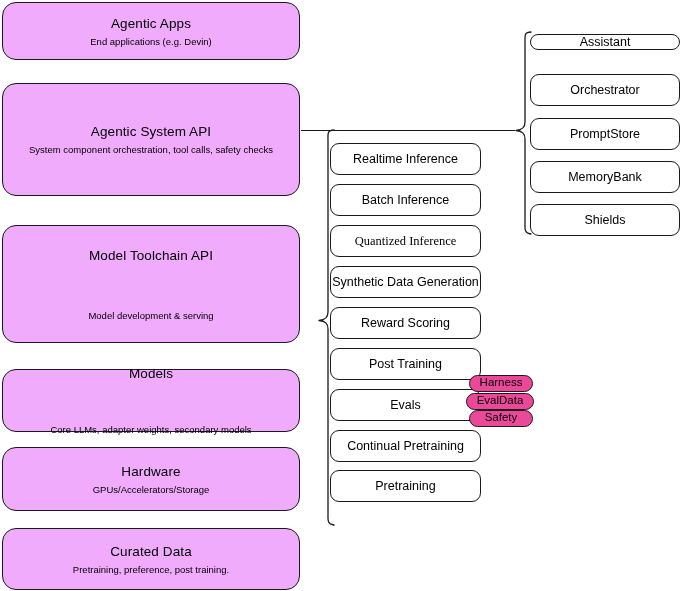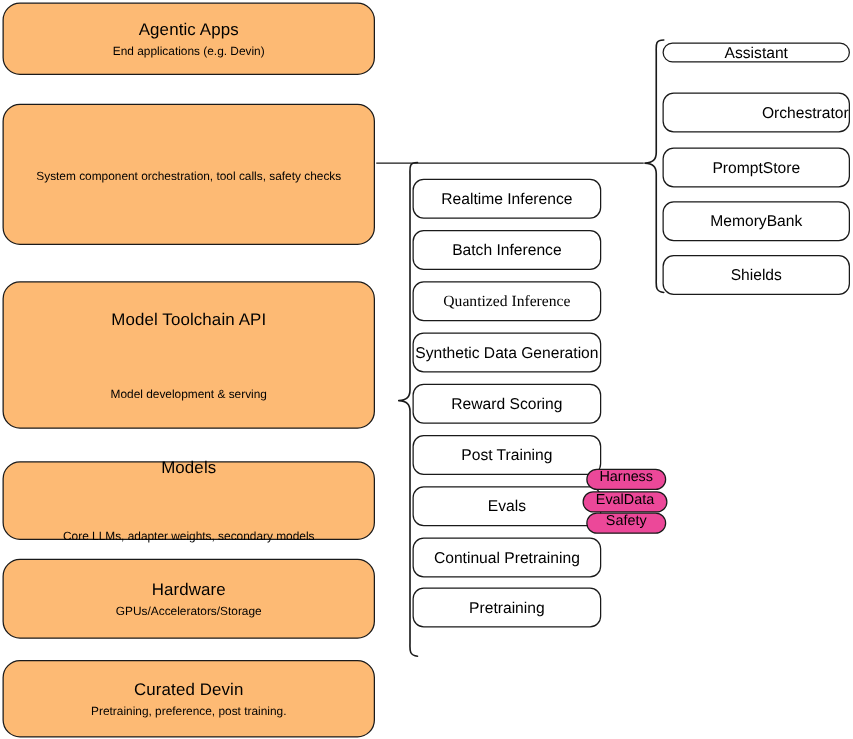--- a/index.html
+++ b/index.html
@@ -22,21 +22,21 @@
     width: 682px;
     height: 591px;
   }
 
   
   .node {
     position: absolute;
     box-sizing: border-box;
     border: 1.3px solid #1a1a1a;
     border-radius: 14px;
-    background: #fdba74;
+    background: #f0abfc;
     display: flex;
     flex-direction: column;
     align-items: center;
     justify-content: center;
     text-align: center;
   }
 
   .layer-title {
     font-size: 13.5px;
     line-height: 17px;
@@ -103,40 +103,41 @@
 <body>
 
 <div id="diagram">
 
   <div class="node" style="left:2px; top:2px; width:298px; height:58px;">
     <div class="layer-title">Agentic Apps</div>
     <div class="layer-sub">End applications (e.g. Devin)</div>
   </div>
 
   <div class="node" style="left:2px; top:83px; width:298px; height:113px;">
+    <div class="layer-title">Agentic System API</div>
     <div class="layer-sub">System component orchestration, tool calls, safety checks</div>
   </div>
 
   <div class="node" style="left:2px; top:225px; width:298px; height:118px;gap:42px;">
     <div class="layer-title">Model Toolchain API</div>
     <div class="layer-sub">Model development &amp; serving</div>
   </div>
 
   <div class="node" style="left:2px; top:369px; width:298px; height:63px;gap:38px;">
     <div class="layer-title">Models</div>
     <div class="layer-sub">Core LLMs, adapter weights, secondary models</div>
   </div>
 
   <div class="node" style="left:2px; top:447px; width:298px; height:64px;">
     <div class="layer-title">Hardware</div>
     <div class="layer-sub">GPUs/Accelerators/Storage</div>
   </div>
 
   <div class="node" style="left:2px; top:528px; width:298px; height:62px;">
-    <div class="layer-title">Curated Devin</div>
+    <div class="layer-title">Curated Data</div>
     <div class="layer-sub">Pretraining, preference, post training.</div>
   </div>
 
   <div class="connector" style="left:301px; top:130px; width:214px; height:1.3px;"></div>
 
   <svg class="brace" width="20" height="400" viewBox="0 0 20 400" style="left:317px; top:128px;">
     <path d="M 17 2
              C 10 2, 11 6, 11 12
              L 11 184
              C 11 190, 8 192, 2 192.5
@@ -189,21 +190,21 @@
   <div class="pill" style="left:466px; top:393px; width:68px; height:17px;">
     <span>EvalData</span>
   </div>
   <div class="pill" style="left:469px; top:410px; width:64px; height:17px;">
     <span>Safety</span>
   </div>
 
   <div class="cap" style="left:530px; top:34px; width:150px; height:16px;">
     <span>Assistant</span>
   </div>
-  <div class="cap" style="left:530px; top:74px; width:150px; height:32px;justify-content:flex-end;">
+  <div class="cap" style="left:530px; top:74px; width:150px; height:32px;">
     <span>Orchestrator</span>
   </div>
   <div class="cap" style="left:530px; top:118px; width:150px; height:32px;">
     <span>PromptStore</span>
   </div>
   <div class="cap" style="left:530px; top:161px; width:150px; height:32px;">
     <span>MemoryBank</span>
   </div>
   <div class="cap" style="left:530px; top:204px; width:150px; height:32px;">
     <span>Shields</span>

